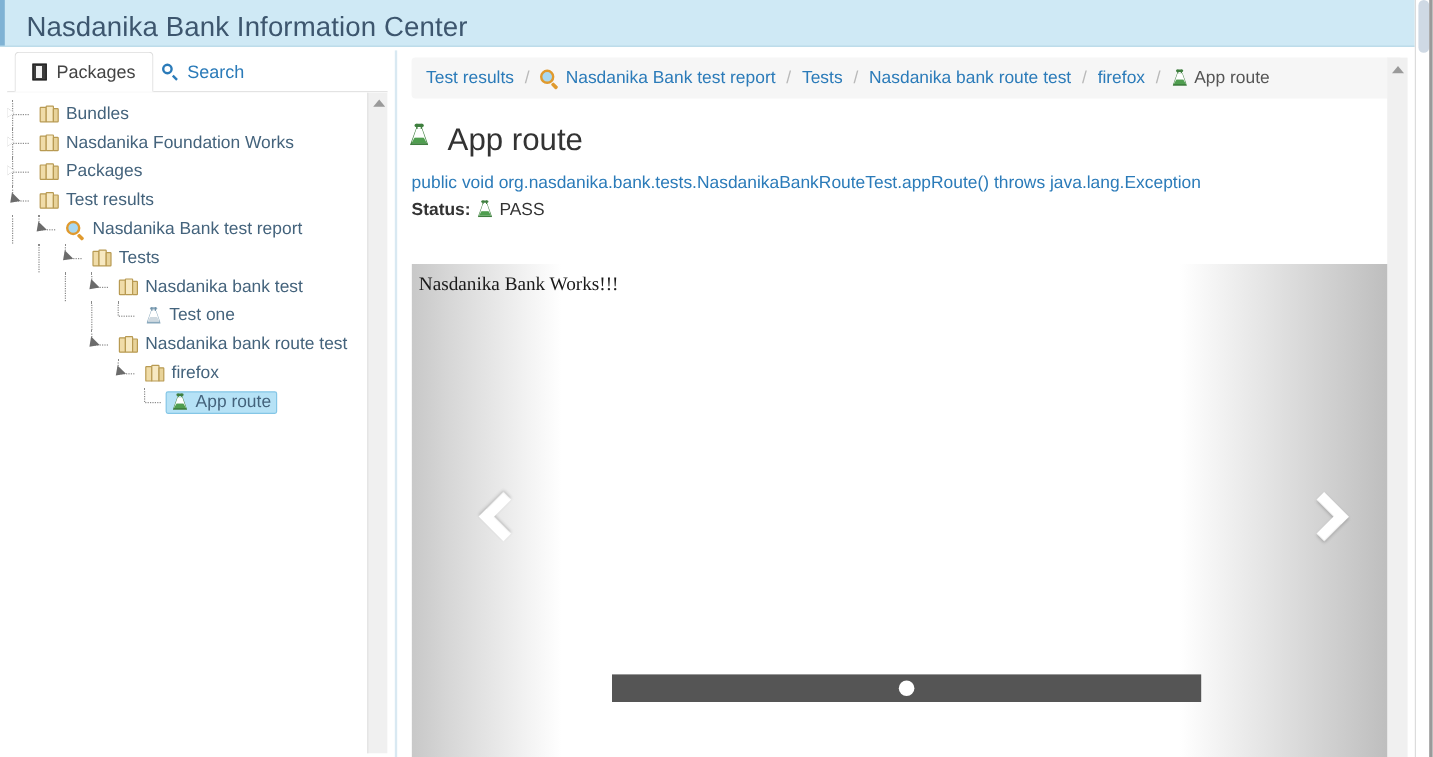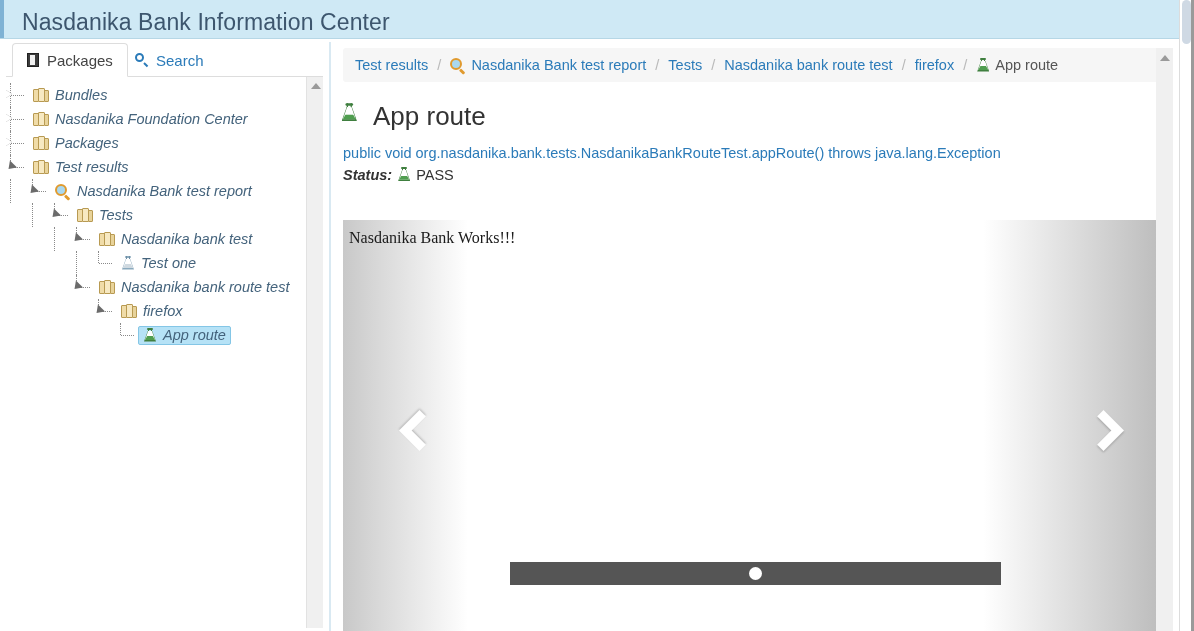--- a/index.html
+++ b/index.html
@@ -185,21 +185,20 @@
     right: 17px;
   }
   .tree-row {
     position: relative;
     height: 24px;
     display: flex;
     align-items: center;
     white-space: nowrap;
     font-size: 14.5px;
     color: #44637c;
-    font-style: italic;
   }
   .tw {
     display: inline-block;
     width: 22px;
     height: 24px;
     position: relative;
     flex: none;
   }
   .tw .dotted-v {
     position: absolute;
@@ -465,21 +464,21 @@
     letter-spacing: 0.4px;
   }
   .status-line {
     margin-top: 6px;
     font-size: 14.5px;
     color: #333333;
     display: flex;
     align-items: center;
     gap: 5px;
   }
-  .status-line b { font-weight: bold; font-style: italic; }
+  .status-line b { font-weight: bold; }
 
   
   .carousel {
     position: absolute;
     left: 10px;
     top: 178px;
     width: 826px;
     height: 414px;
     overflow: hidden;
     background: #ffffff;
@@ -610,21 +609,21 @@
             <span class="dotted-v"></span>
               <span class="dotted-h"></span>
             <span class="arrow-collapsed"></span>
           </span>
           <span class="node-label">
             <span class="folder-icon">
                 <i class="b1"></i>
                 <i class="b2"></i>
                 <i class="b3"></i>
               </span>
-            <span class="node-text">Nasdanika Foundation Center</span>
+            <span class="node-text">Nasdanika Foundation Works</span>
           </span>
         </div>
 
         <div class="tree-row">
           <span class="tw">
             <span class="dotted-v"></span>
               <span class="dotted-h"></span>
             <span class="arrow-collapsed"></span>
           </span>
           <span class="node-label">

